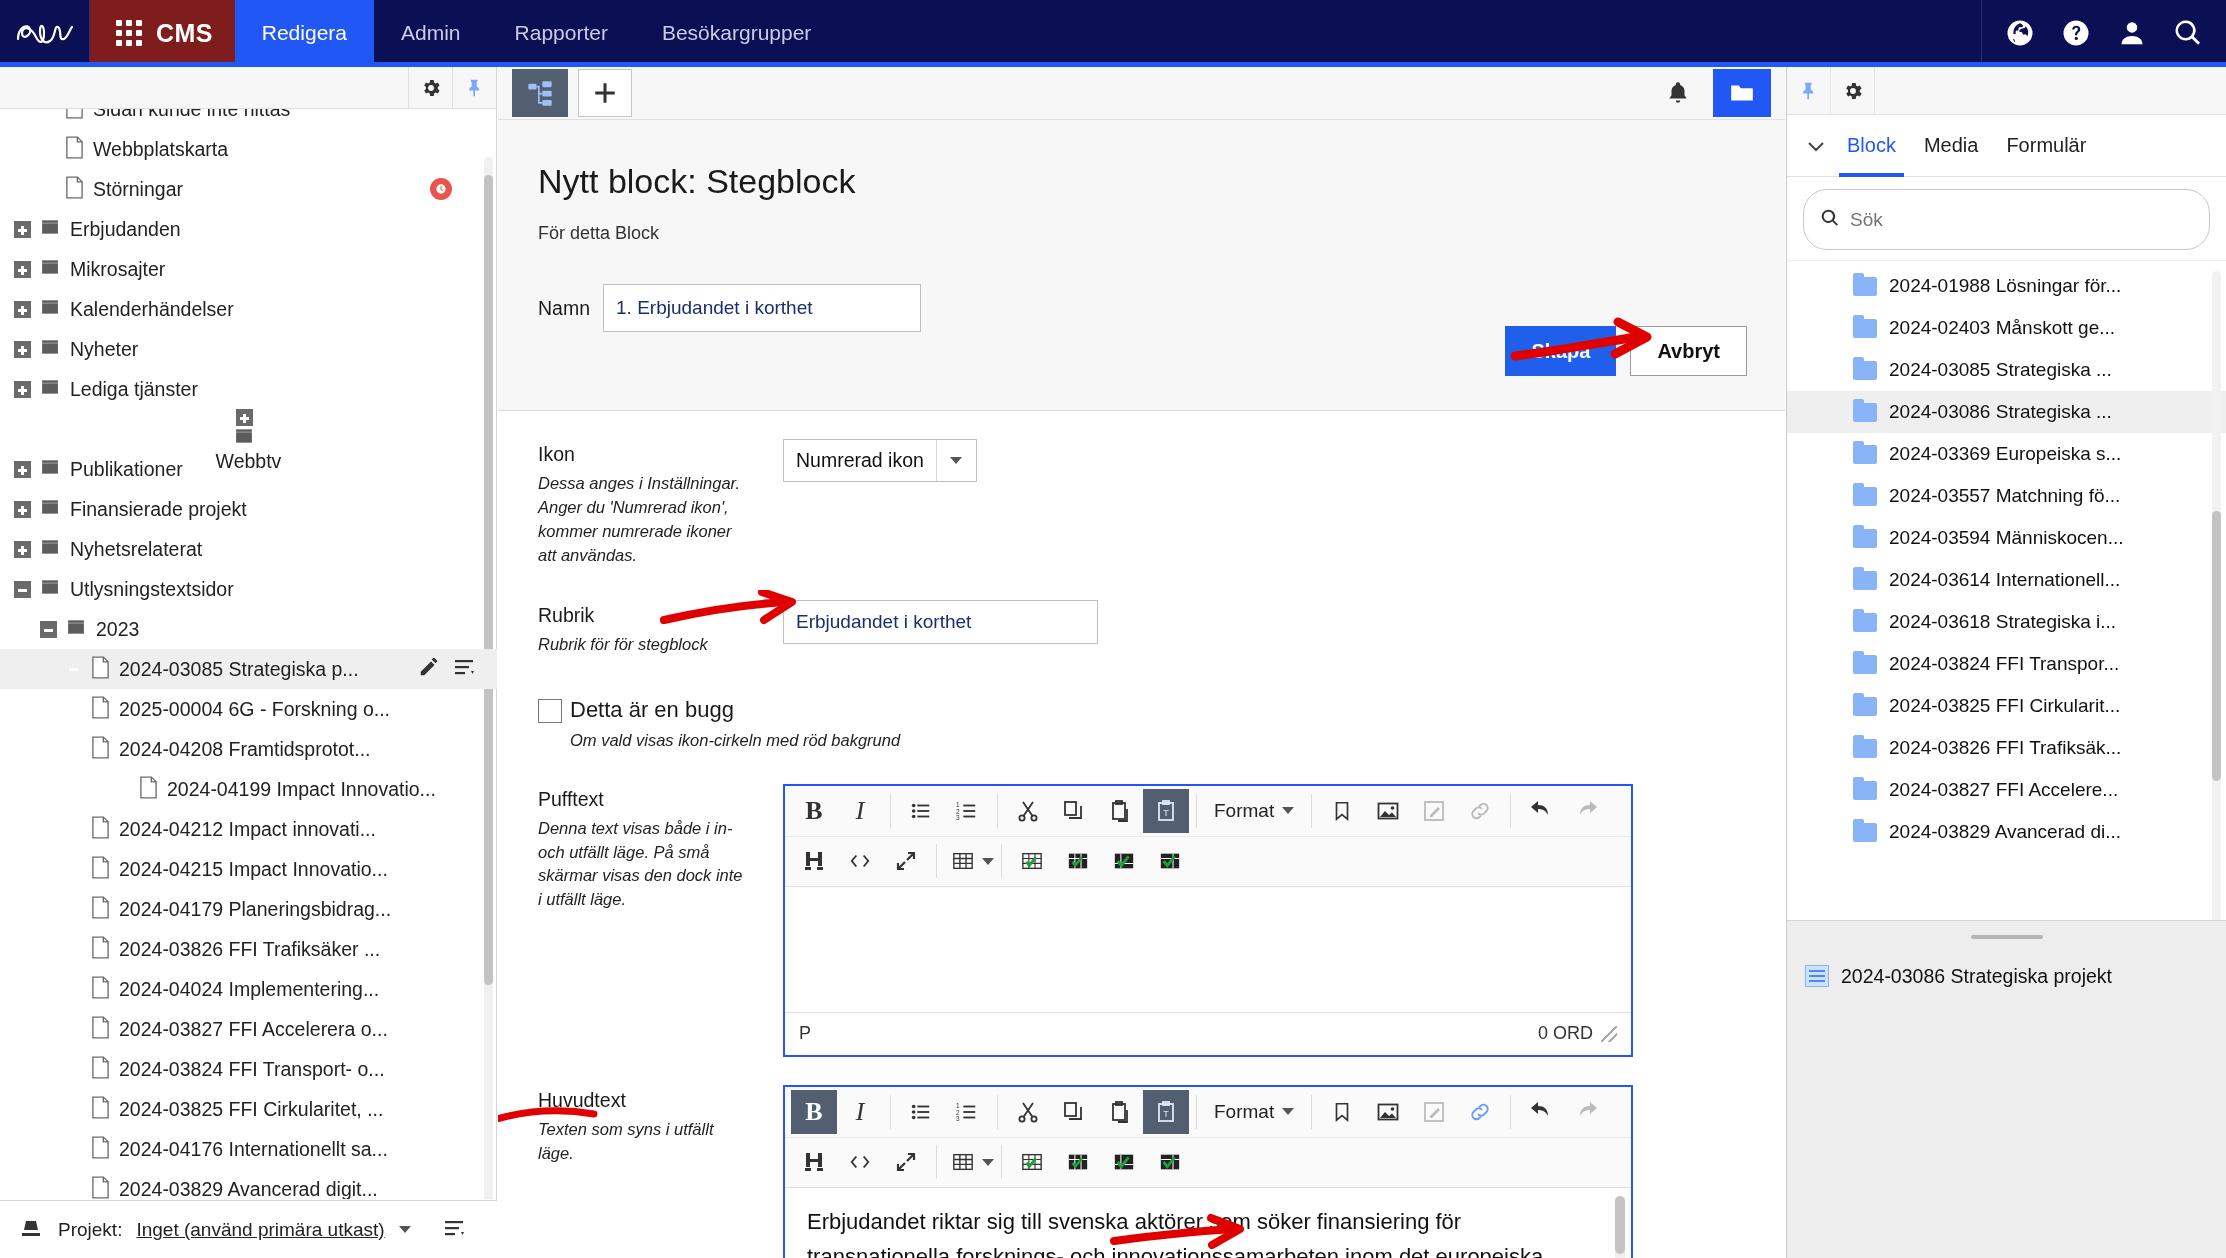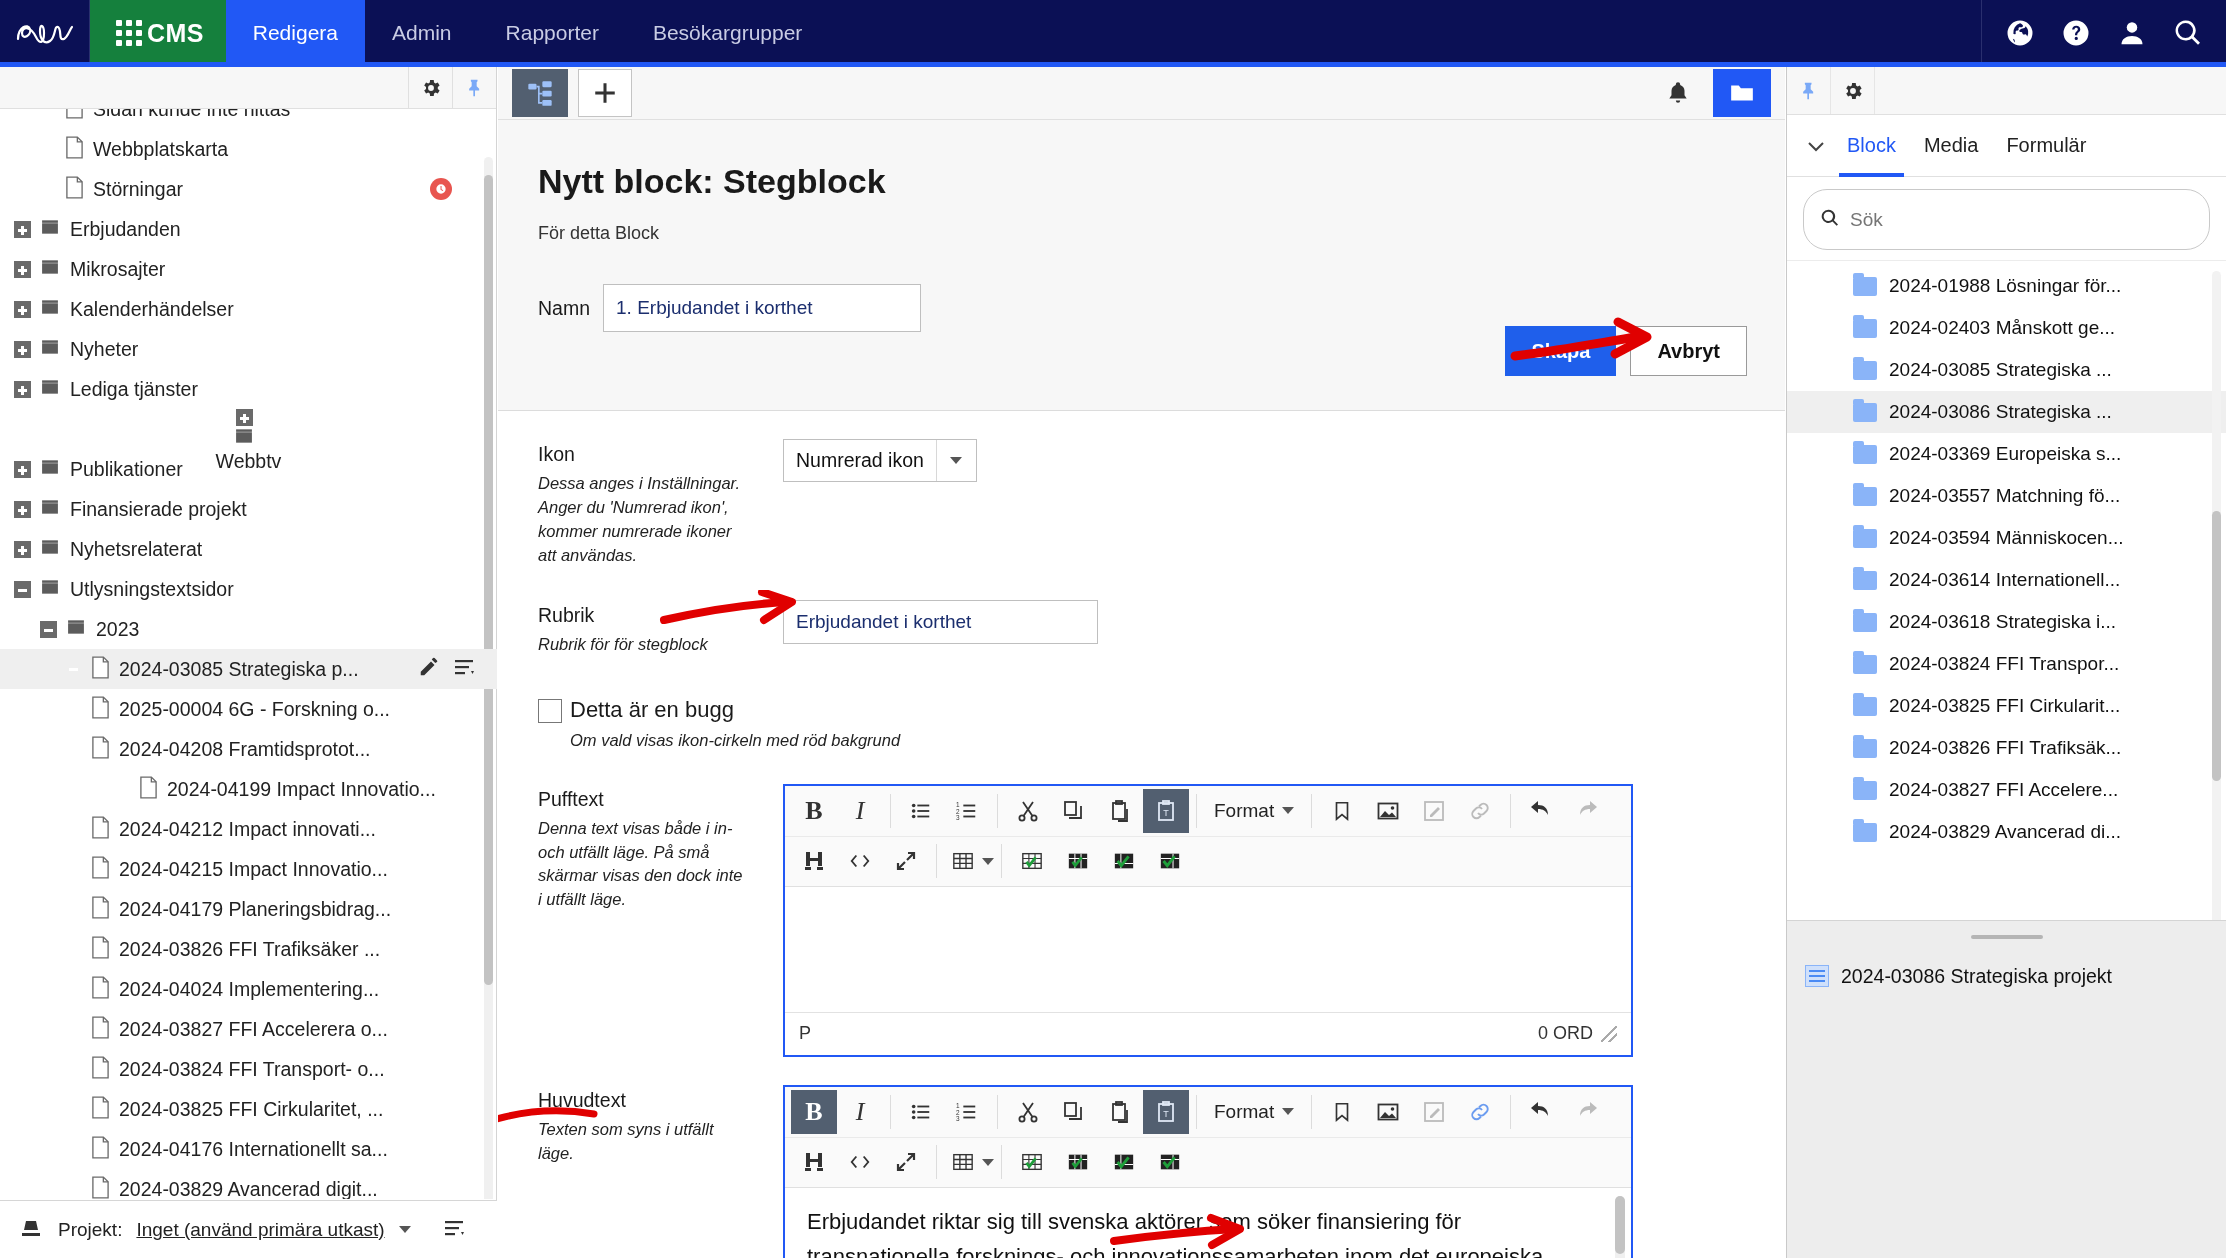--- a/index.html
+++ b/index.html
@@ -15,22 +15,22 @@
   .global-header {
     position: absolute; top: 0; left: 0; width: 2226px; height: 66px;
     background: #0b1055; display: flex; align-items: stretch;
   }
   .gh-logo {
     width: 90px; display: flex; align-items: center; justify-content: center;
     border-right: 1px solid #2a2f6e;
   }
   .gh-logo svg { display: block; }
   .gh-apps {
-    display: flex; align-items: center; gap: 5px; padding: 0 22px 0 26px;
-    background: #15803d;
+    display: flex; align-items: center; gap: 14px; padding: 0 22px 0 26px;
+    background: #7f1d1d;
   }
   .waffle { display: grid; grid-template-columns: repeat(3, 6px); gap: 4px; }
   .waffle i { width: 6px; height: 6px; background: #fff; display: block; border-radius: 1px; }
   .gh-cms { color: #fff; font-size: 25px; font-weight: bold; letter-spacing: .4px; }
   .gh-nav { display: flex; align-items: stretch; }
   .gh-nav-item {
     display: flex; align-items: center; padding: 0 27px;
     color: #c9cce4; font-size: 21px; cursor: pointer;
   }
   .gh-nav-item.active { background: #2158f5; color: #fff; }
@@ -137,21 +137,21 @@
   .mt-bell { width: 50px; height: 48px; display: flex; align-items: center; justify-content: center; cursor: pointer; }
   .mt-folder {
     width: 58px; height: 48px; background: #2158f5; display: flex;
     align-items: center; justify-content: center; cursor: pointer;
   }
 
   .block-header {
     background: #f7f7f7; border-bottom: 1px solid #dcdcdc;
     padding: 42px 0 0 0; position: relative; height: 291px;
   }
-  .bh-title { font-size: 34px; color: #1a1a1a; padding-left: 40px; font-weight: bold; }
+  .bh-title { font-size: 34px; color: #1a1a1a; padding-left: 40px; font-weight: normal; }
   .bh-sub { font-size: 18px; color: #333; padding-left: 40px; margin-top: 22px; }
   .bh-namerow { display: flex; align-items: center; padding-left: 40px; margin-top: 40px; gap: 13px; }
   .bh-namelabel { font-size: 19.5px; color: #1a1a1a; }
   .bh-nameinput {
     width: 318px; height: 48px; border: 1px solid #bfbfbf; background: #fff;
     font-size: 19px; color: #1b2e6e; padding: 0 12px;
     font-family: "Liberation Sans", sans-serif;
   }
   .bh-buttons {
     position: absolute; right: 38px; top: 206px; display: flex; gap: 14px;

